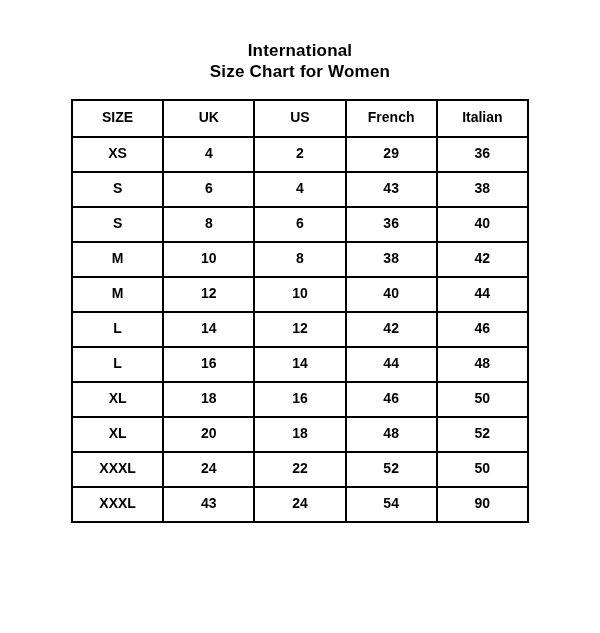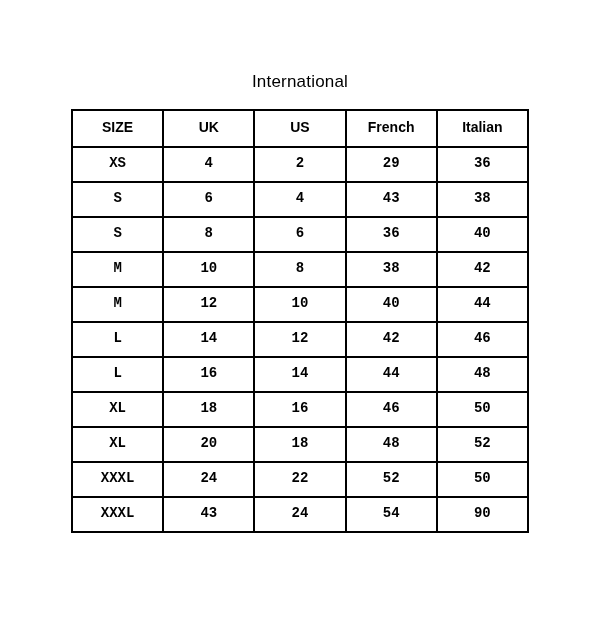--- a/index.html
+++ b/index.html
@@ -13,23 +13,23 @@
     font-family: "Liberation Sans", sans-serif;
     color: #000000;
     overflow: hidden;
   }
   .page {
     width: 600px;
     height: 633px;
     background: #ffffff;
   }
   .title-block {
-    padding-top: 71px;
+    padding-top: 40px;
     text-align: center;
-    font-weight: normal;
+    font-weight: bold;
     font-size: 17px;
     line-height: 21px;
     letter-spacing: 0.2px;
   }
   table.size-table {
     margin: 17px auto 0 auto;
     border-collapse: collapse;
     table-layout: fixed;
     width: 458px;
   }
@@ -41,30 +41,30 @@
     font-weight: bold;
     font-size: 14px;
     padding: 0 0 4px 0;
     background: #ffffff;
   }
   table.size-table th {
     height: 31px;
   }
   table.size-table td {
     height: 29px;
-    font-family: Liberation Mono, monospace;
   }
 </style>
 </head>
 <body>
 
 <div class="page">
 
   <div class="title-block">
     <div>International</div>
+    <div>Size Chart for Women</div>
   </div>
 
   <table class="size-table">
     <thead>
       <tr id="header-row">
           <th>SIZE</th>
           <th>UK</th>
           <th>US</th>
           <th>French</th>
           <th>Italian</th>

